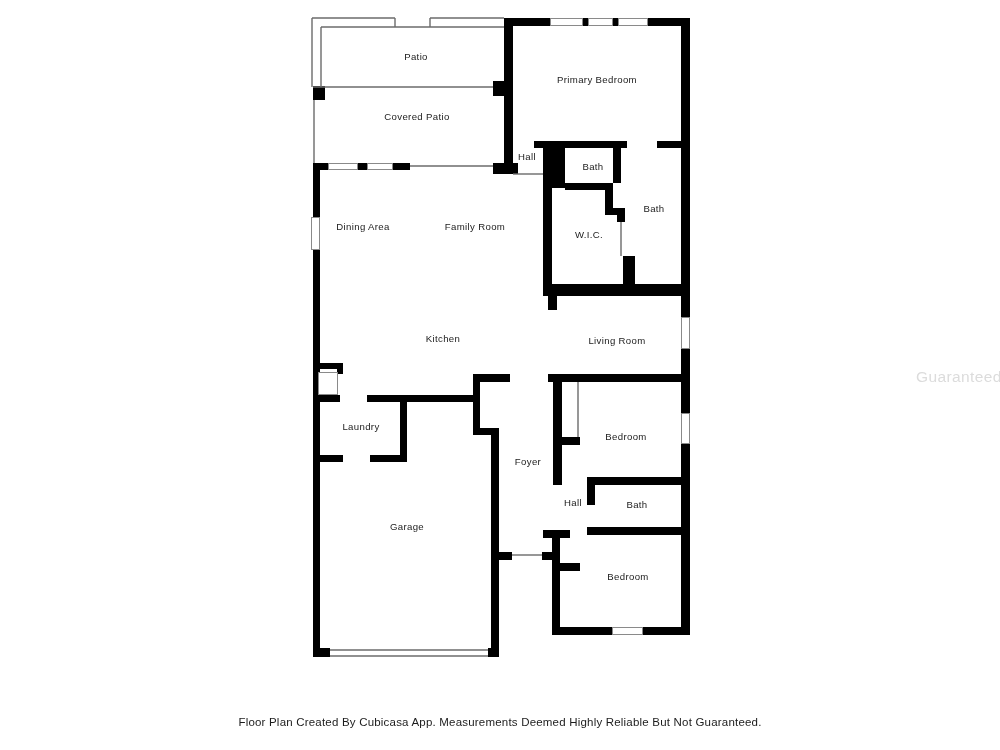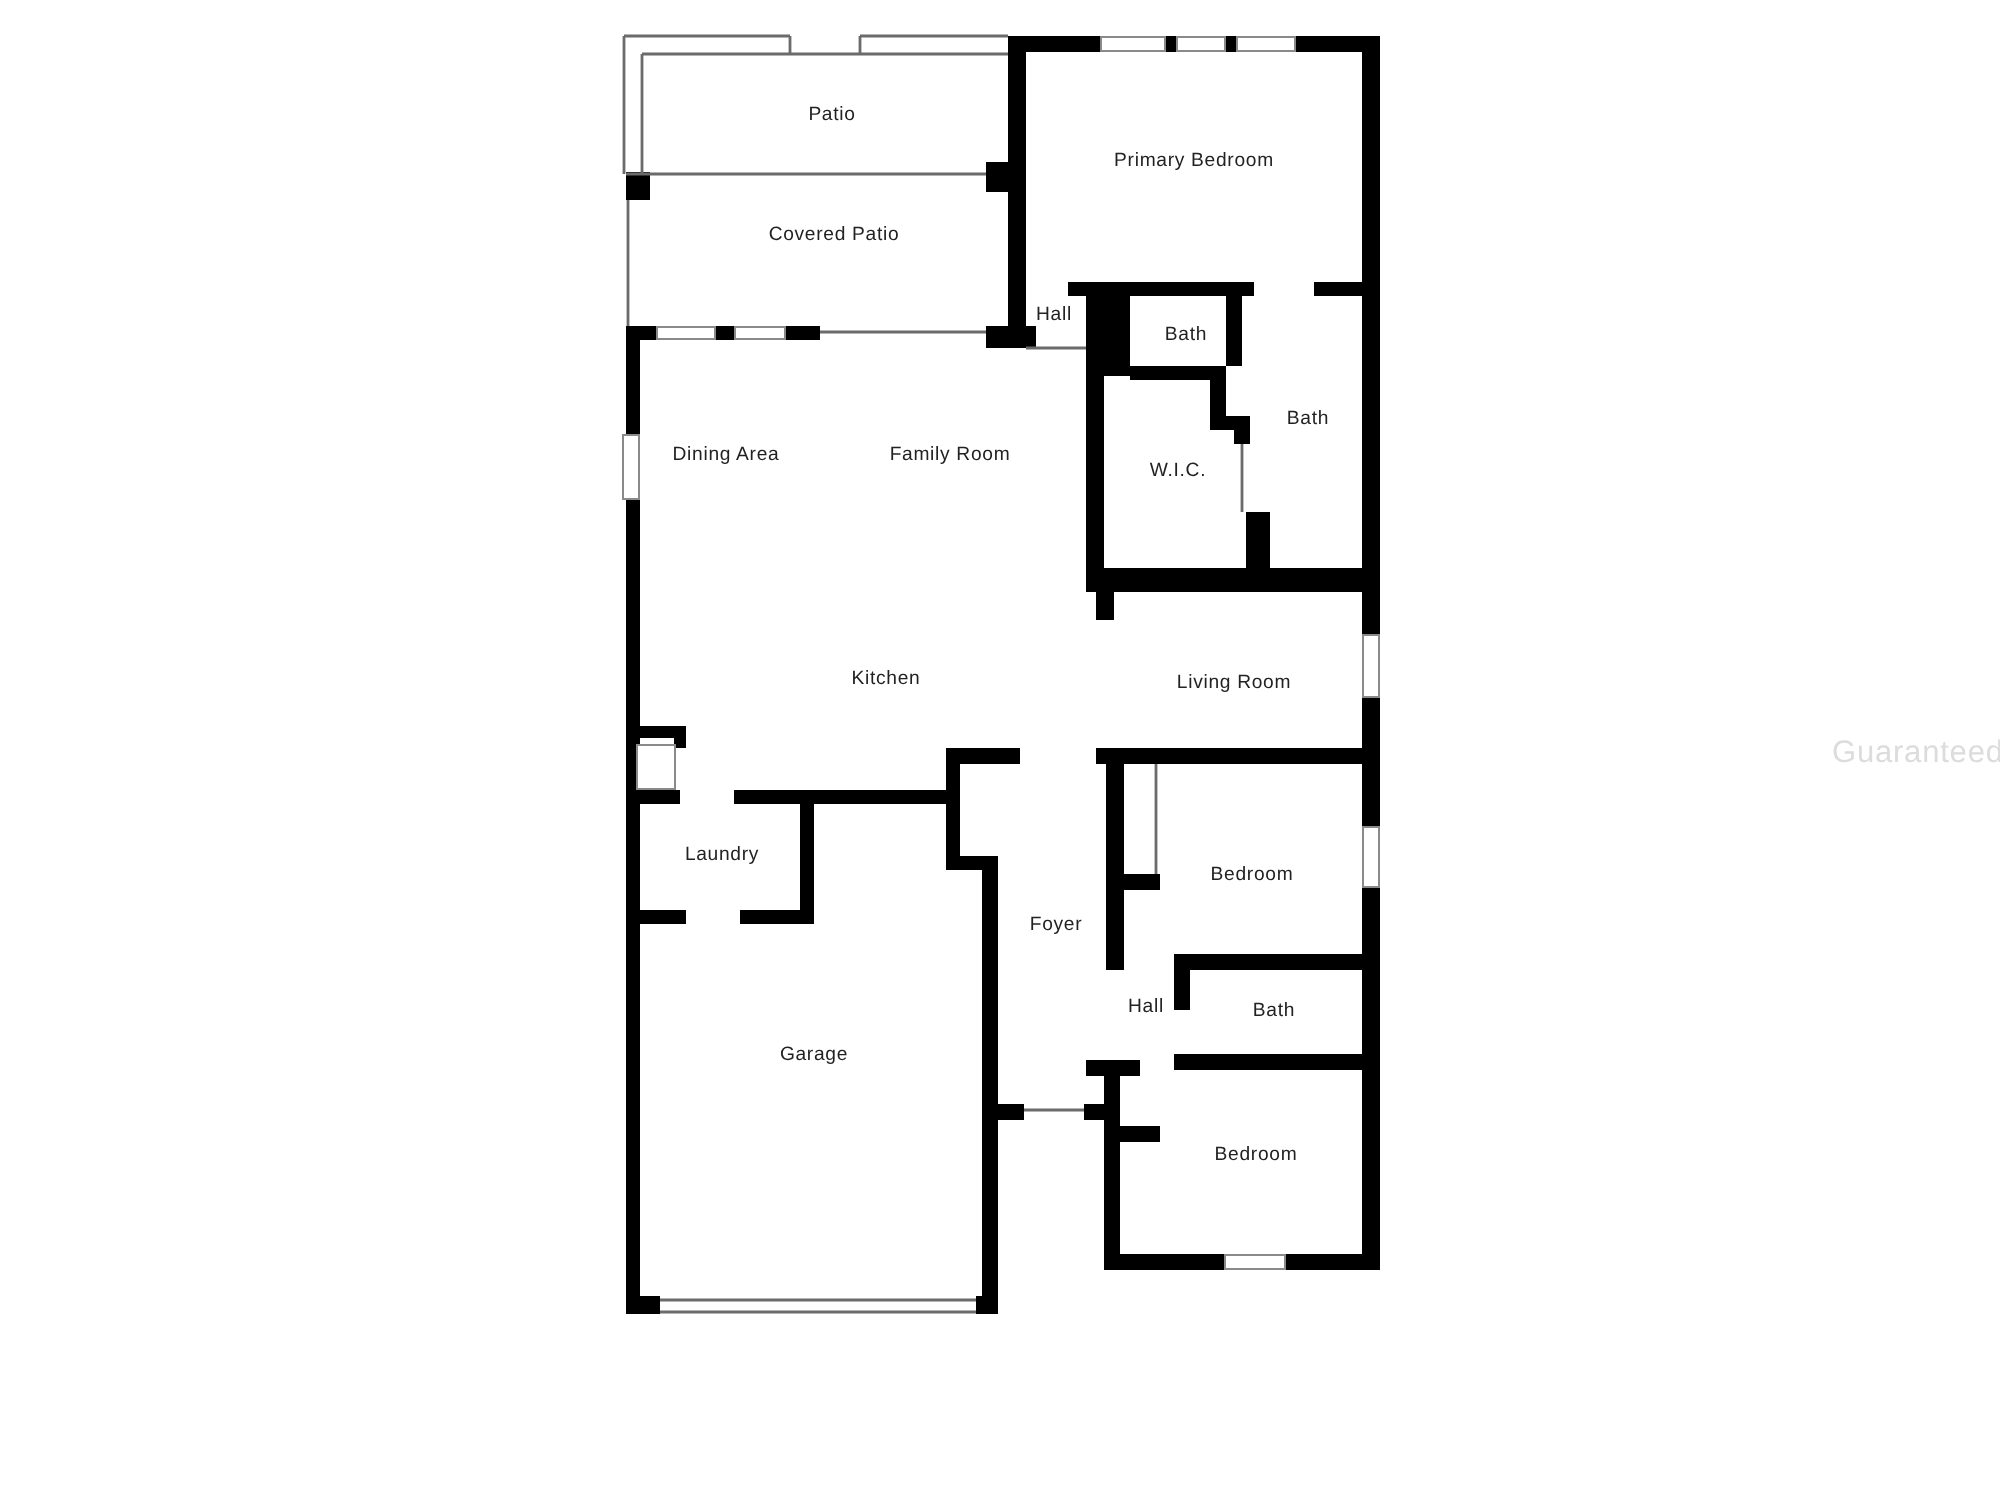--- a/index.html
+++ b/index.html
@@ -143,13 +143,14 @@
       <text x="528" y="465" fill="#222222" text-anchor="middle">Foyer</text>
       <text x="626" y="440" fill="#222222" text-anchor="middle">Bedroom</text>
       <text x="573" y="506" fill="#222222" text-anchor="middle">Hall</text>
       <text x="637" y="508" fill="#222222" text-anchor="middle">Bath</text>
       <text x="407" y="530" fill="#222222" text-anchor="middle">Garage</text>
       <text x="628" y="580" fill="#222222" text-anchor="middle">Bedroom</text>
     </svg>
 
   <div class="watermark"><span>Guaranteed</span><sup>™</sup></div>
 
+  <div class="footer-note">Floor Plan Created By Cubicasa App. Measurements Deemed Highly Reliable But Not Guaranteed.</div>
 </div>
 
 </body></html>

